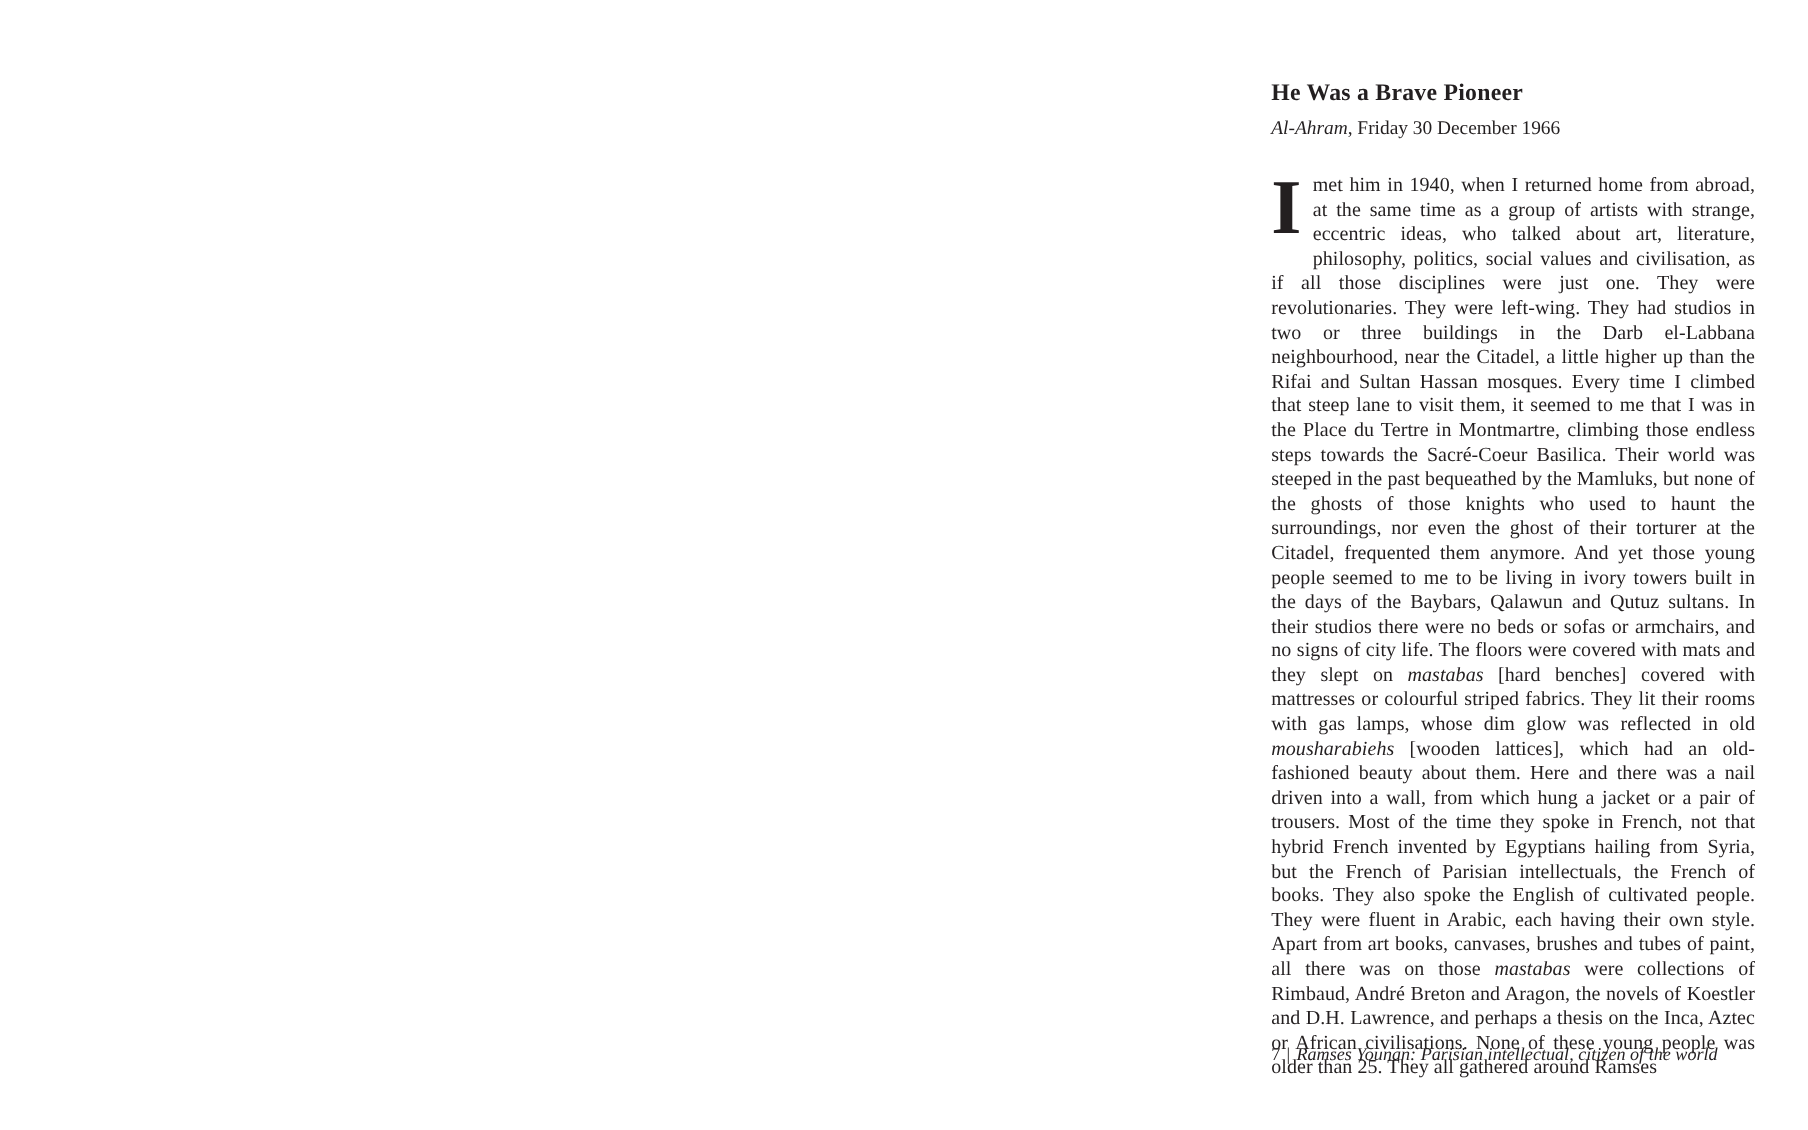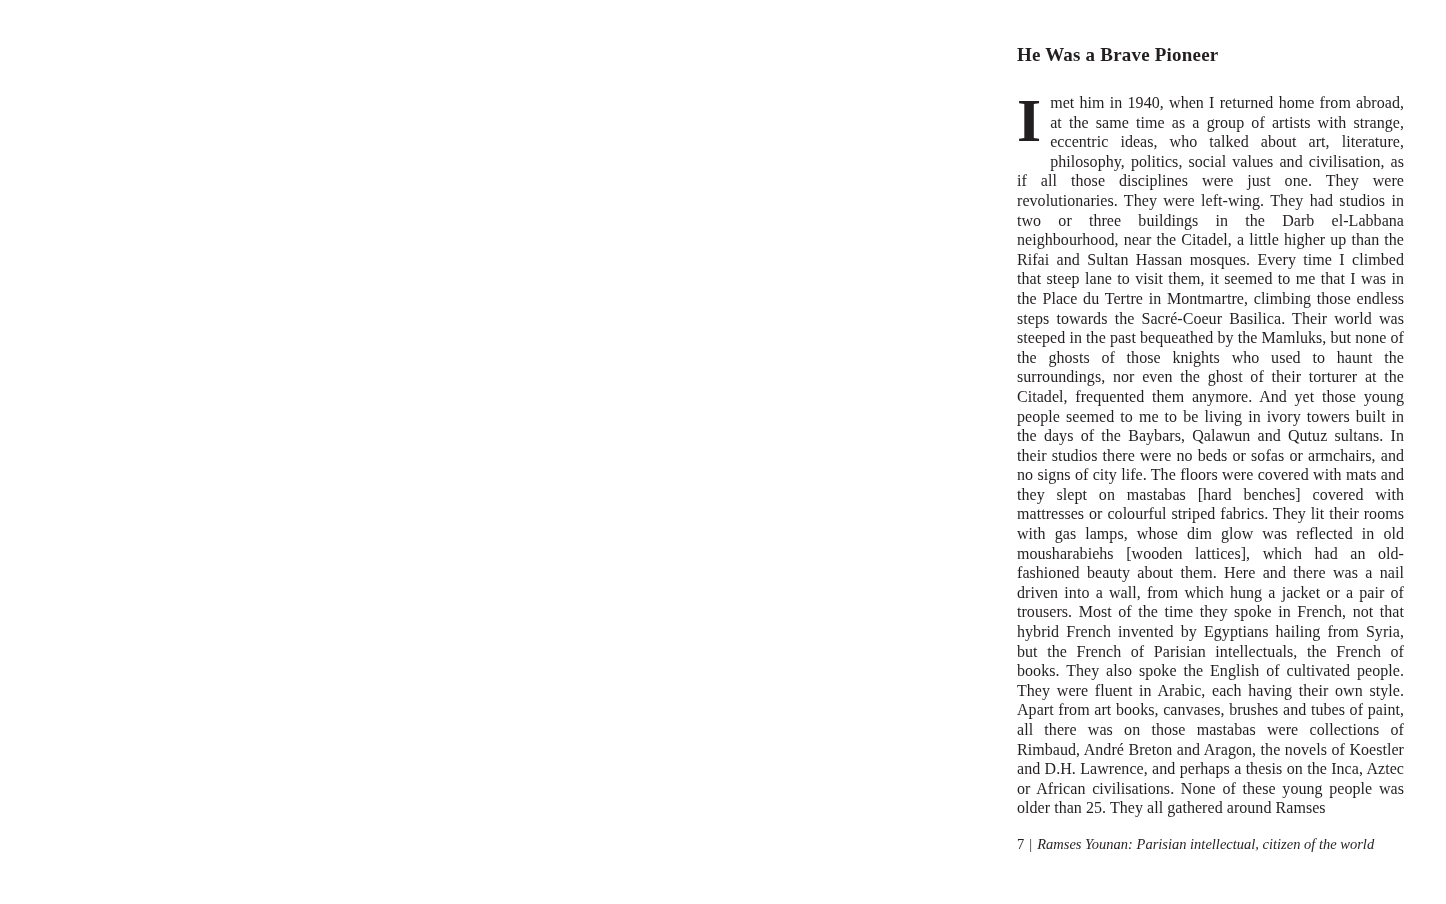--- a/index.html
+++ b/index.html
@@ -16,21 +16,21 @@
     position: relative;
   }
   .page {
     position: absolute;
     inset: 0;
     background: #ffffff;
   }
   .content-column {
     position: absolute;
     left: 1017px;
-    top: 44px;
+    top: 64px;
     width: 387px;
   }
   .article-title {
     font-size: 19px;
     font-weight: bold;
     line-height: 22px;
     margin: 0 0 7px 0;
     letter-spacing: 0.2px;
   }
   .article-author {
@@ -56,20 +56,21 @@
   }
   .drop-cap {
     float: left;
     font-size: 62px;
     line-height: 49px;
     height: 56px;
     margin: 3px 9px 0 0;
     font-weight: bold;
   }
   .ital {
+    font-style: italic;
   }
   .page-footer {
     position: absolute;
     left: 1017px;
     top: 835px;
     font-size: 14.5px;
     line-height: 18px;
     white-space: nowrap;
   }
   .page-footer .sep {
@@ -82,20 +83,23 @@
 </head>
 <body>
 
 <div class="page">
 
   <div class="content-column">
 
     <h1 class="article-title">He Was a Brave Pioneer</h1>
 
 
+    <div class="article-source">
+      <span class="pub">Al-Ahram</span><span>, Friday 30 December 1966</span>
+    </div>
 
     <p class="article-body">
       <span class="drop-cap">I</span><span>met him in 1940, when I returned home from abroad, at the same time as a group of artists with strange, eccentric ideas, who talked about art, literature, philosophy, politics, social values and civilisation, as if all those disciplines were just one. They were revolutionaries. They were left-wing. They had studios in two or three buildings in the Darb el-Labbana neighbourhood, near the Citadel, a little higher up than the Rifai and Sultan Hassan mosques. Every time I climbed that steep lane to visit them, it seemed to me that I was in the Place du Tertre in Montmartre, climbing those endless steps towards the Sacré-Coeur Basilica. Their world was steeped in the past bequeathed by the Mamluks, but none of the ghosts of those knights who used to haunt the surroundings, nor even the ghost of their torturer at the Citadel, frequented them anymore. And yet those young people seemed to me to be living in ivory towers built in the days of the Baybars, Qalawun and Qutuz sultans. In their studios there were no beds or sofas or armchairs, and no signs of city life. The floors were covered with mats and they slept on </span><span class="ital">mastabas</span><span> [hard benches] covered with mattresses or colourful striped fabrics. They lit their rooms with gas lamps, whose dim glow was reflected in old </span><span class="ital">mousharabiehs</span><span> [wooden lattices], which had an old-fashioned beauty about them. Here and there was a nail driven into a wall, from which hung a jacket or a pair of trousers. Most of the time they spoke in French, not that hybrid French invented by Egyptians hailing from Syria, but the French of Parisian intellectuals, the French of books. They also spoke the English of cultivated people. They were fluent in Arabic, each having their own style. Apart from art books, canvases, brushes and tubes of paint, all there was on those </span><span class="ital">mastabas</span><span> were collections of Rimbaud, André Breton and Aragon, the novels of Koestler and D.H. Lawrence, and perhaps a thesis on the Inca, Aztec or African civilisations. None of these young people was older than 25. They all gathered around Ramses</span>
     </p>
 
   </div>
 
   <div class="page-footer">
     <span>7</span><span class="sep">|</span><span class="running-title">Ramses Younan: Parisian intellectual, citizen of the world</span>
   </div>

